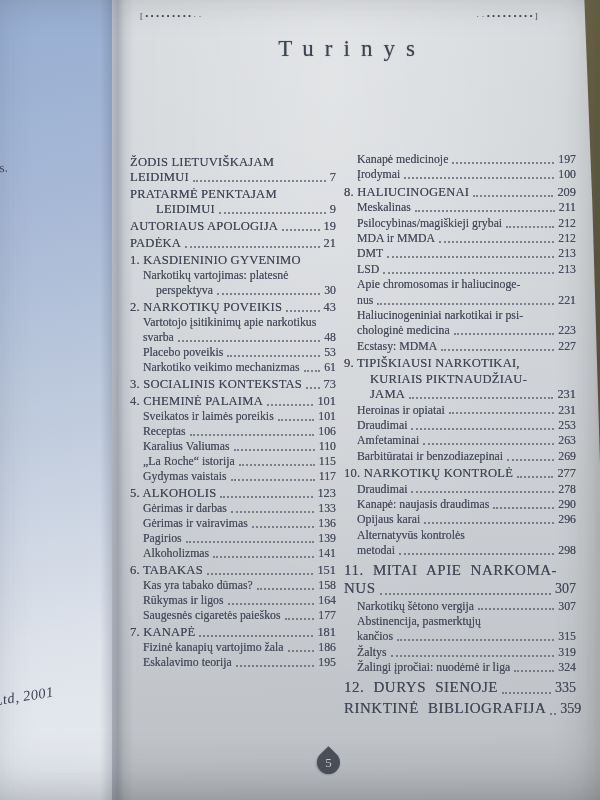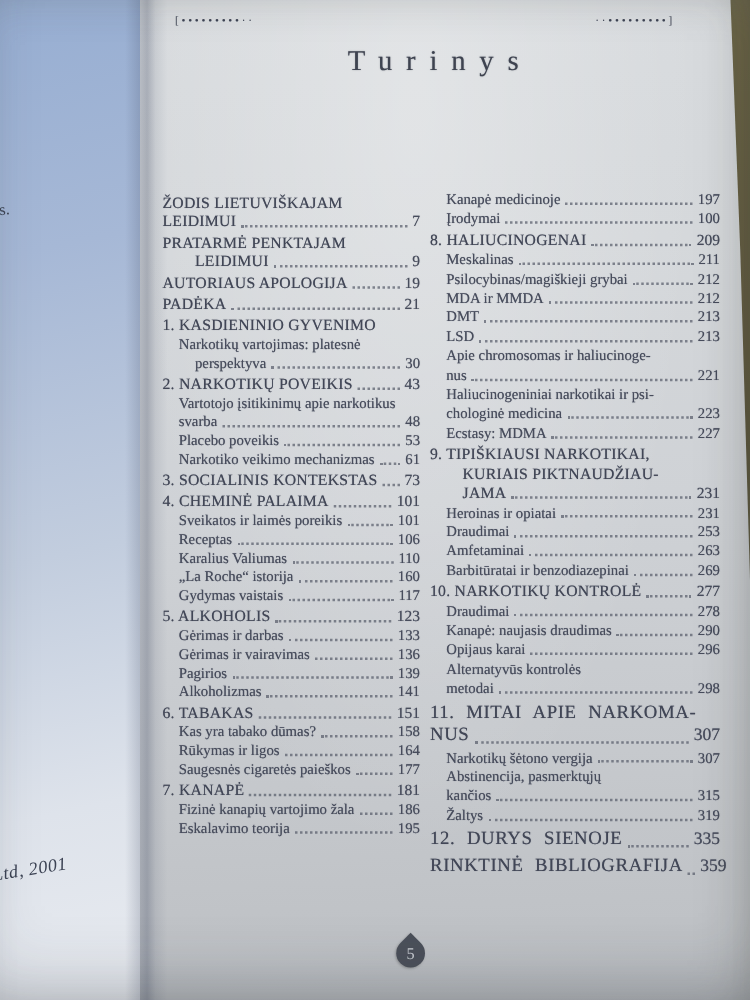--- a/index.html
+++ b/index.html
@@ -215,21 +215,21 @@
         <div class="toc-row ind1">
           <span class="toc-text">Karalius Valiumas</span>
           <span class="leader"></span>
           <span class="toc-page">110</span>
         </div>
       </div>
       <div class="toc-entry lvl1">
         <div class="toc-row ind1">
           <span class="toc-text">„La Roche“ istorija</span>
           <span class="leader"></span>
-          <span class="toc-page">160</span>
+          <span class="toc-page">115</span>
         </div>
       </div>
       <div class="toc-entry lvl1">
         <div class="toc-row ind1">
           <span class="toc-text">Gydymas vaistais</span>
           <span class="leader"></span>
           <span class="toc-page">117</span>
         </div>
       </div>
       <div class="toc-entry lvl0">
@@ -505,20 +505,27 @@
           <span class="toc-text">kančios</span>
           <span class="leader"></span>
           <span class="toc-page">315</span>
         </div>
       </div>
       <div class="toc-entry lvl1">
         <div class="toc-row ind1">
           <span class="toc-text">Žaltys</span>
           <span class="leader"></span>
           <span class="toc-page">319</span>
+        </div>
+      </div>
+      <div class="toc-entry lvl1">
+        <div class="toc-row ind1">
+          <span class="toc-text">Žalingi įpročiai: nuodėmė ir liga</span>
+          <span class="leader"></span>
+          <span class="toc-page">324</span>
         </div>
       </div>
       <div class="toc-entry lvl0">
         <div class="toc-row ind0">
           <span class="toc-text">12. DURYS SIENOJE</span>
           <span class="leader"></span>
           <span class="toc-page">335</span>
         </div>
       </div>
       <div class="toc-entry lvl0">

